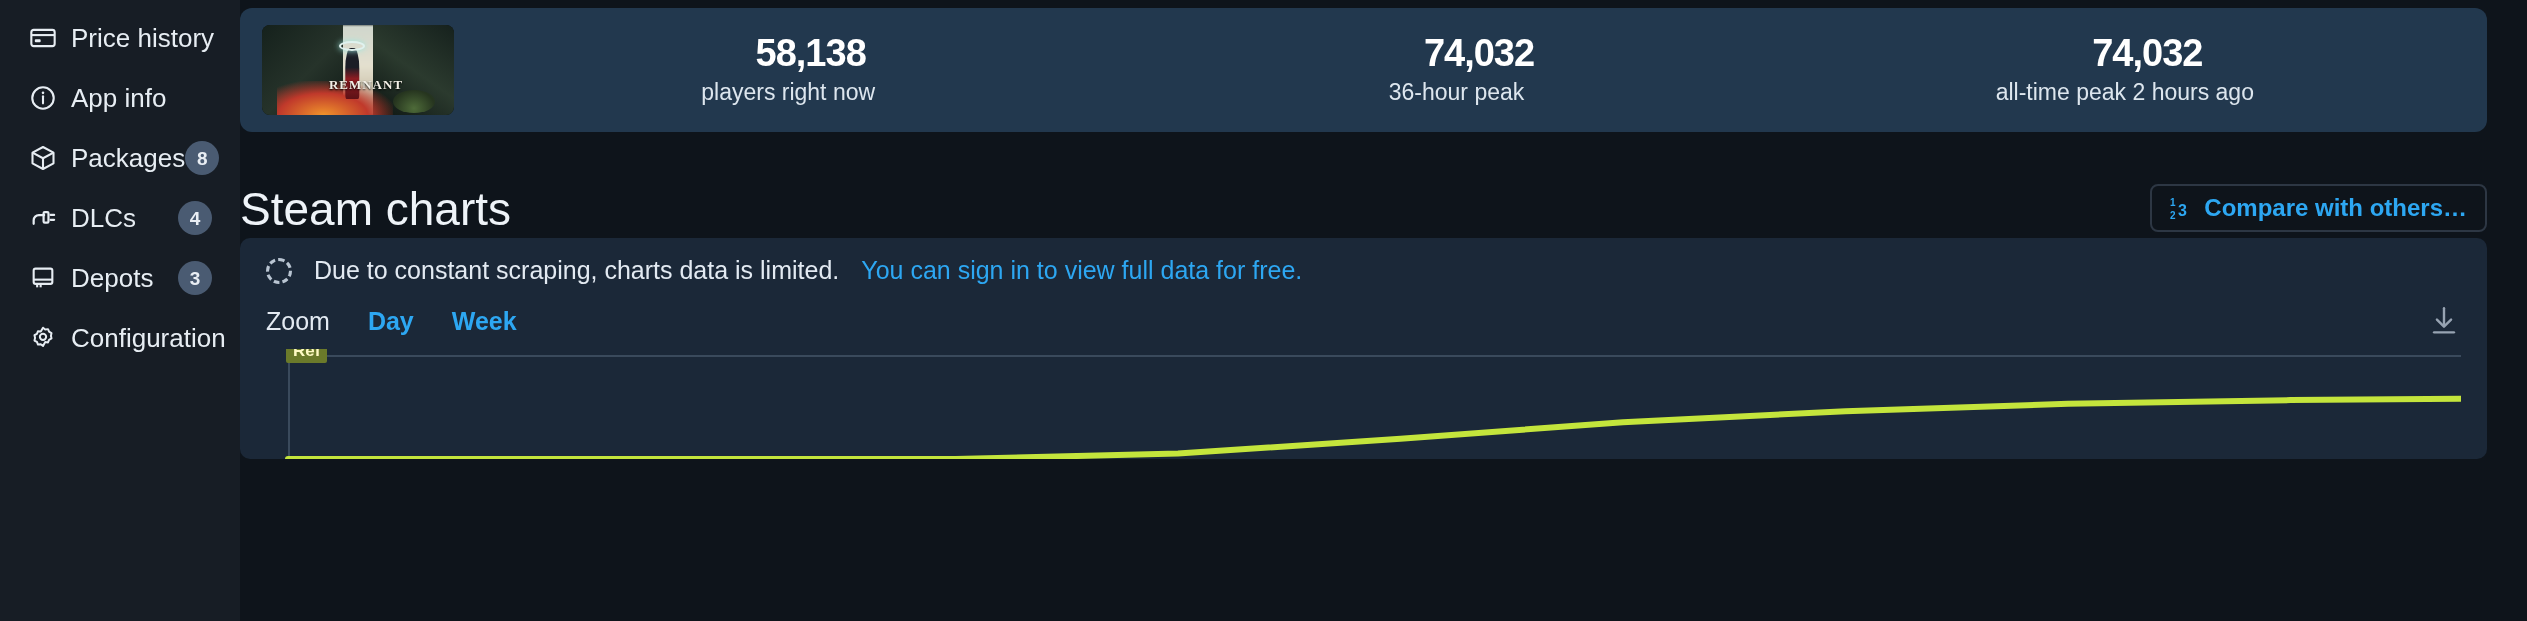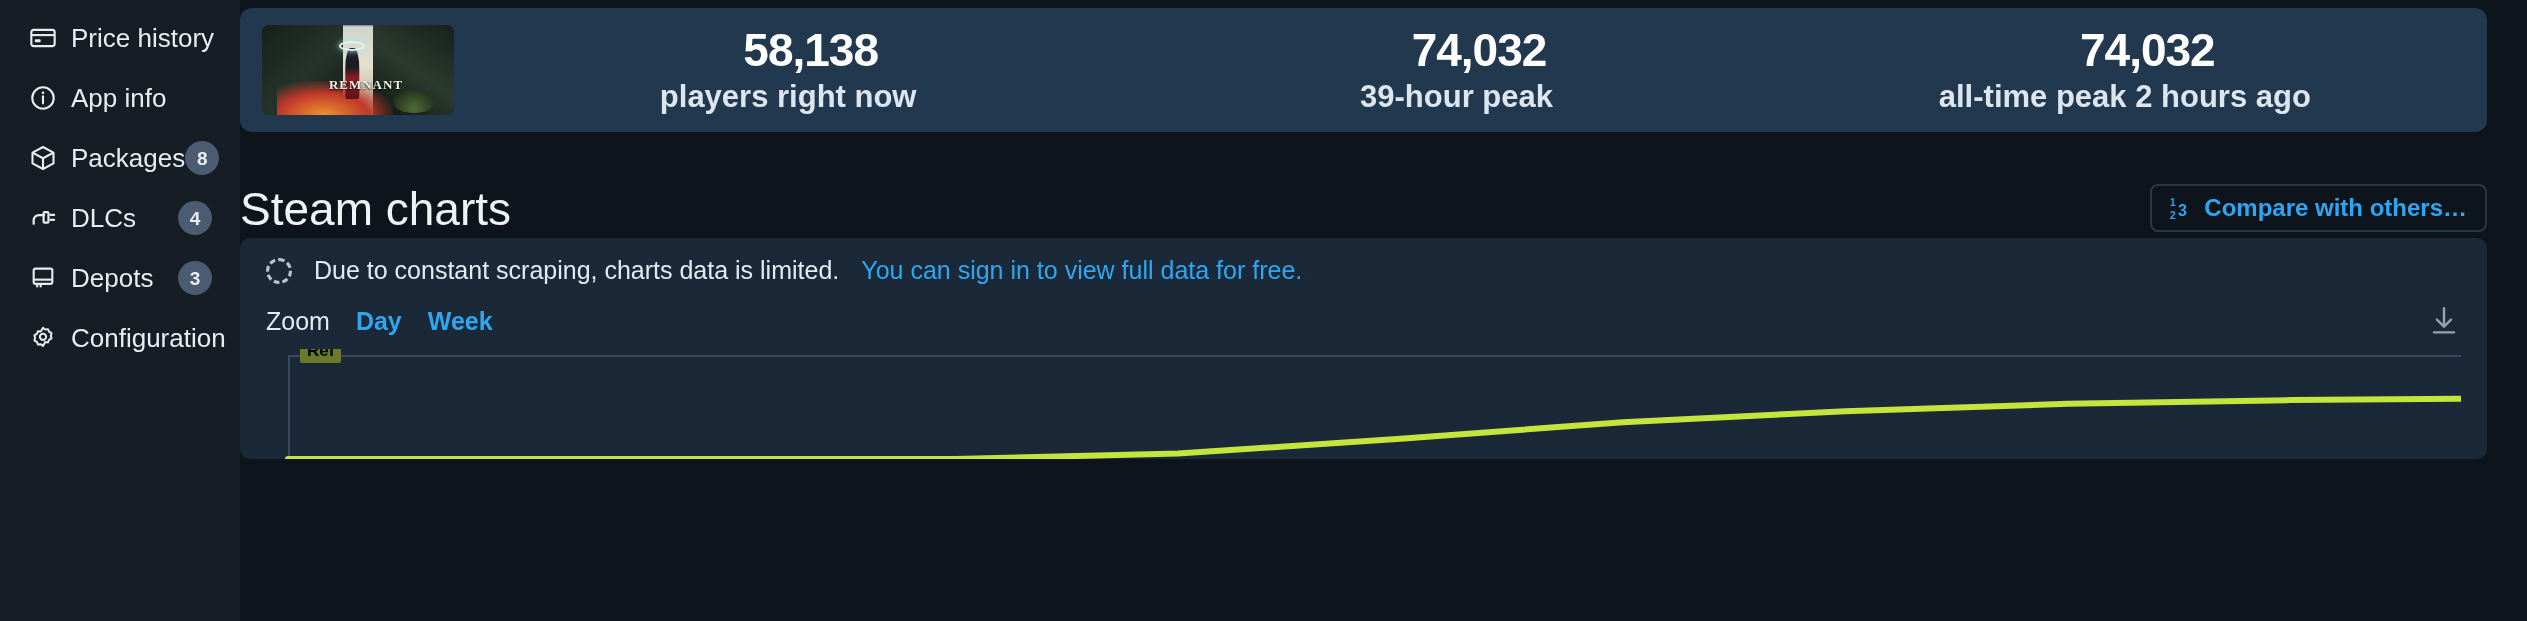--- a/index.html
+++ b/index.html
@@ -150,30 +150,30 @@
     flex: 1 1 auto;
     display: flex;
     align-items: center;
   }
   .stat {
     flex: 1 1 0;
     text-align: center;
   }
   .stat .value {
     color: #ffffff;
-    font-size: 46px;
+    font-size: 38px;
     font-weight: 700;
     line-height: 1.05;
     letter-spacing: -1px;
     margin-left: 45px;
   }
   .stat .label {
     color: #dde6ee;
-    font-size: 31px;
-    font-weight: 700;
+    font-size: 23px;
+    font-weight: 400;
     margin-top: 6px;
     line-height: 1.1;
   }
 
   
   .heading-row {
     display: flex;
     align-items: flex-end;
     justify-content: space-between;
     height: 78px;
@@ -228,21 +228,21 @@
     border: 3px dashed #b9c5d2;
     border-radius: 50%;
     flex: 0 0 26px;
   }
   .notice .link { color: #2da7f2; cursor: pointer; }
 
   .zoom-row {
     display: flex;
     align-items: center;
     padding: 14px 26px 10px 26px;
-    gap: 26px;
+    gap: 38px;
   }
   .zoom-row .zlabel {
     color: #e3eaf2;
     font-size: 25px;
   }
   .zoom-row .zopt {
     color: #2da7f2;
     font-size: 25px;
     font-weight: 700;
     cursor: pointer;
@@ -260,24 +260,24 @@
   .plot .axis-v {
     position: absolute; left: 22px; top: 6px; bottom: 0; width: 2px;
     background: #3a4a5c;
   }
   .plot .axis-h {
     position: absolute; left: 22px; right: 0; top: 6px; height: 2px;
     background: #3a4a5c;
   }
   .ref-tag {
     position: absolute;
-    left: 34px;
+    left: 20px;
     top: -10px;
     background: #6b7a2a;
-    color: #000000;
+    color: #fef9c3;
     font-size: 17px;
     font-weight: 700;
     padding: 3px 7px 4px 7px;
     border-radius: 2px;
     line-height: 1;
   }
   .plot svg { position: absolute; left: 0; top: 0; }
 </style>
 </head>
 <body>
@@ -374,21 +374,21 @@
         <div class="cap-title">REMNANT</div>
       </div>
 
       <div class="stats-row">
         <div class="stat">
           <div class="value">58,138</div>
           <div class="label">players right now</div>
         </div>
         <div class="stat">
           <div class="value">74,032</div>
-          <div class="label">39-hour peak</div>
+          <div class="label">36-hour peak</div>
         </div>
         <div class="stat">
           <div class="value">74,032</div>
           <div class="label">all-time peak 2 hours ago</div>
         </div>
       </div>
     </section>
 
     <div class="heading-row">
       <h1 class="page-title">Steam charts</h1>

